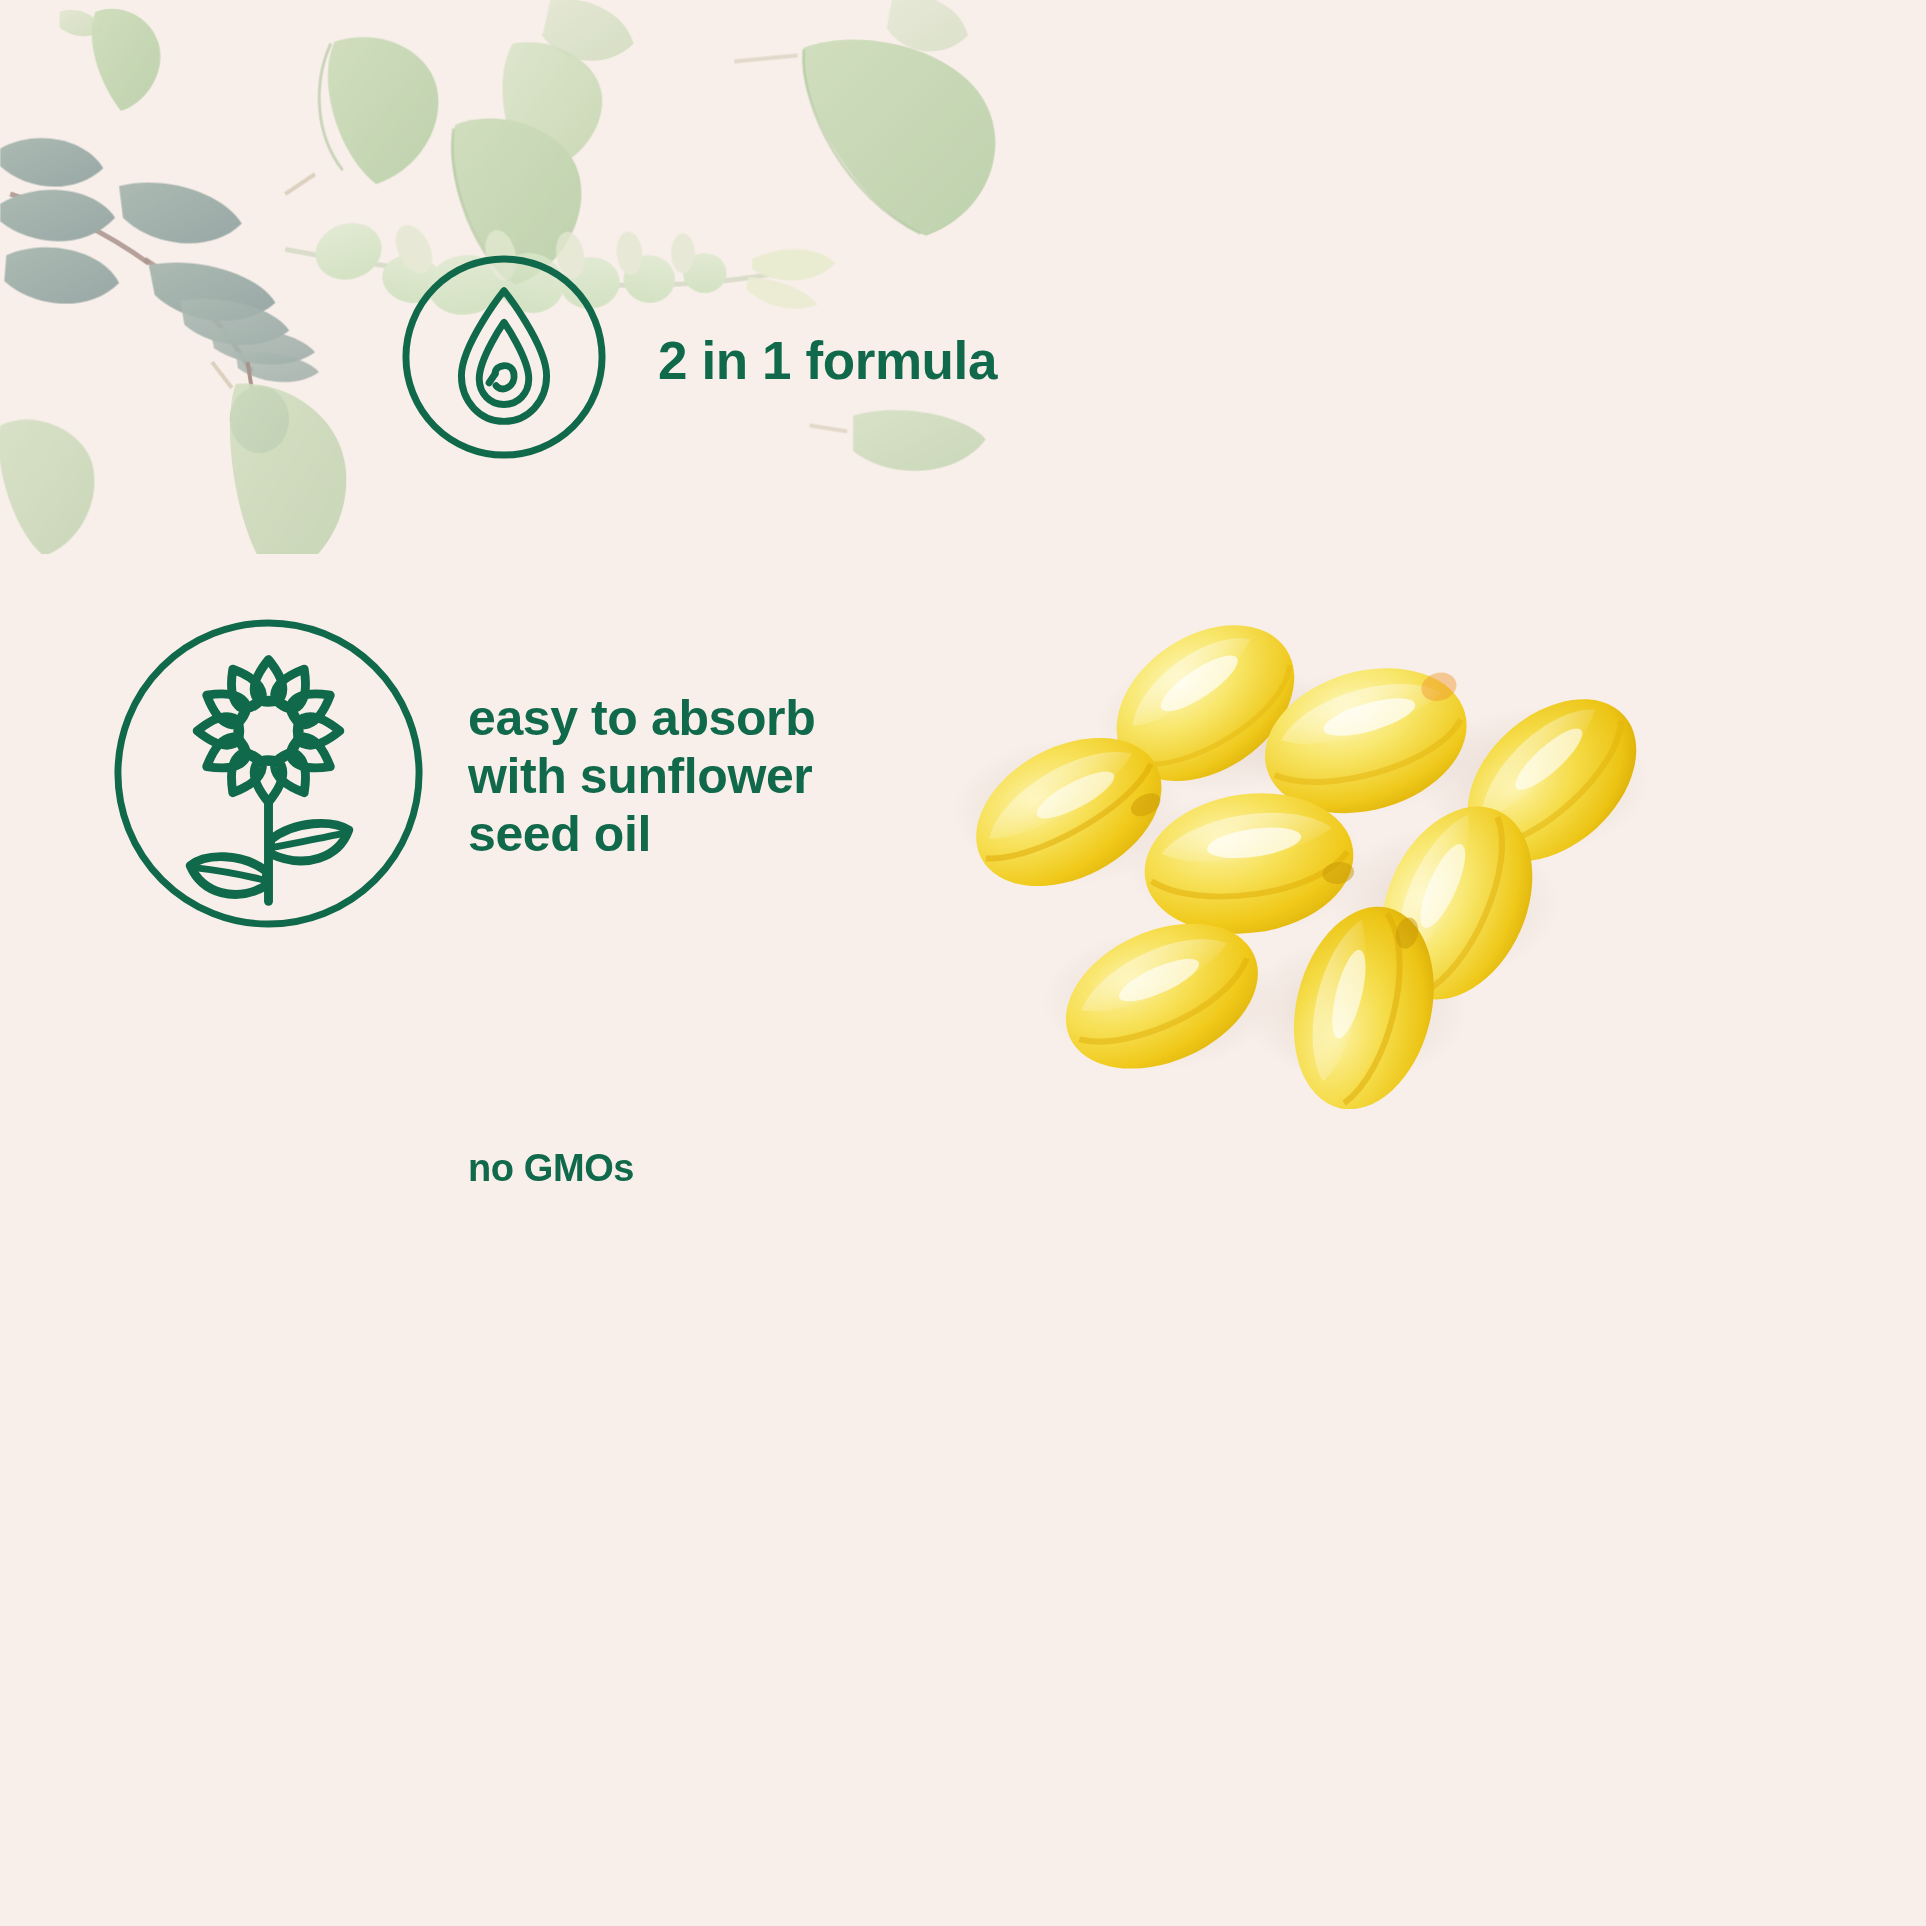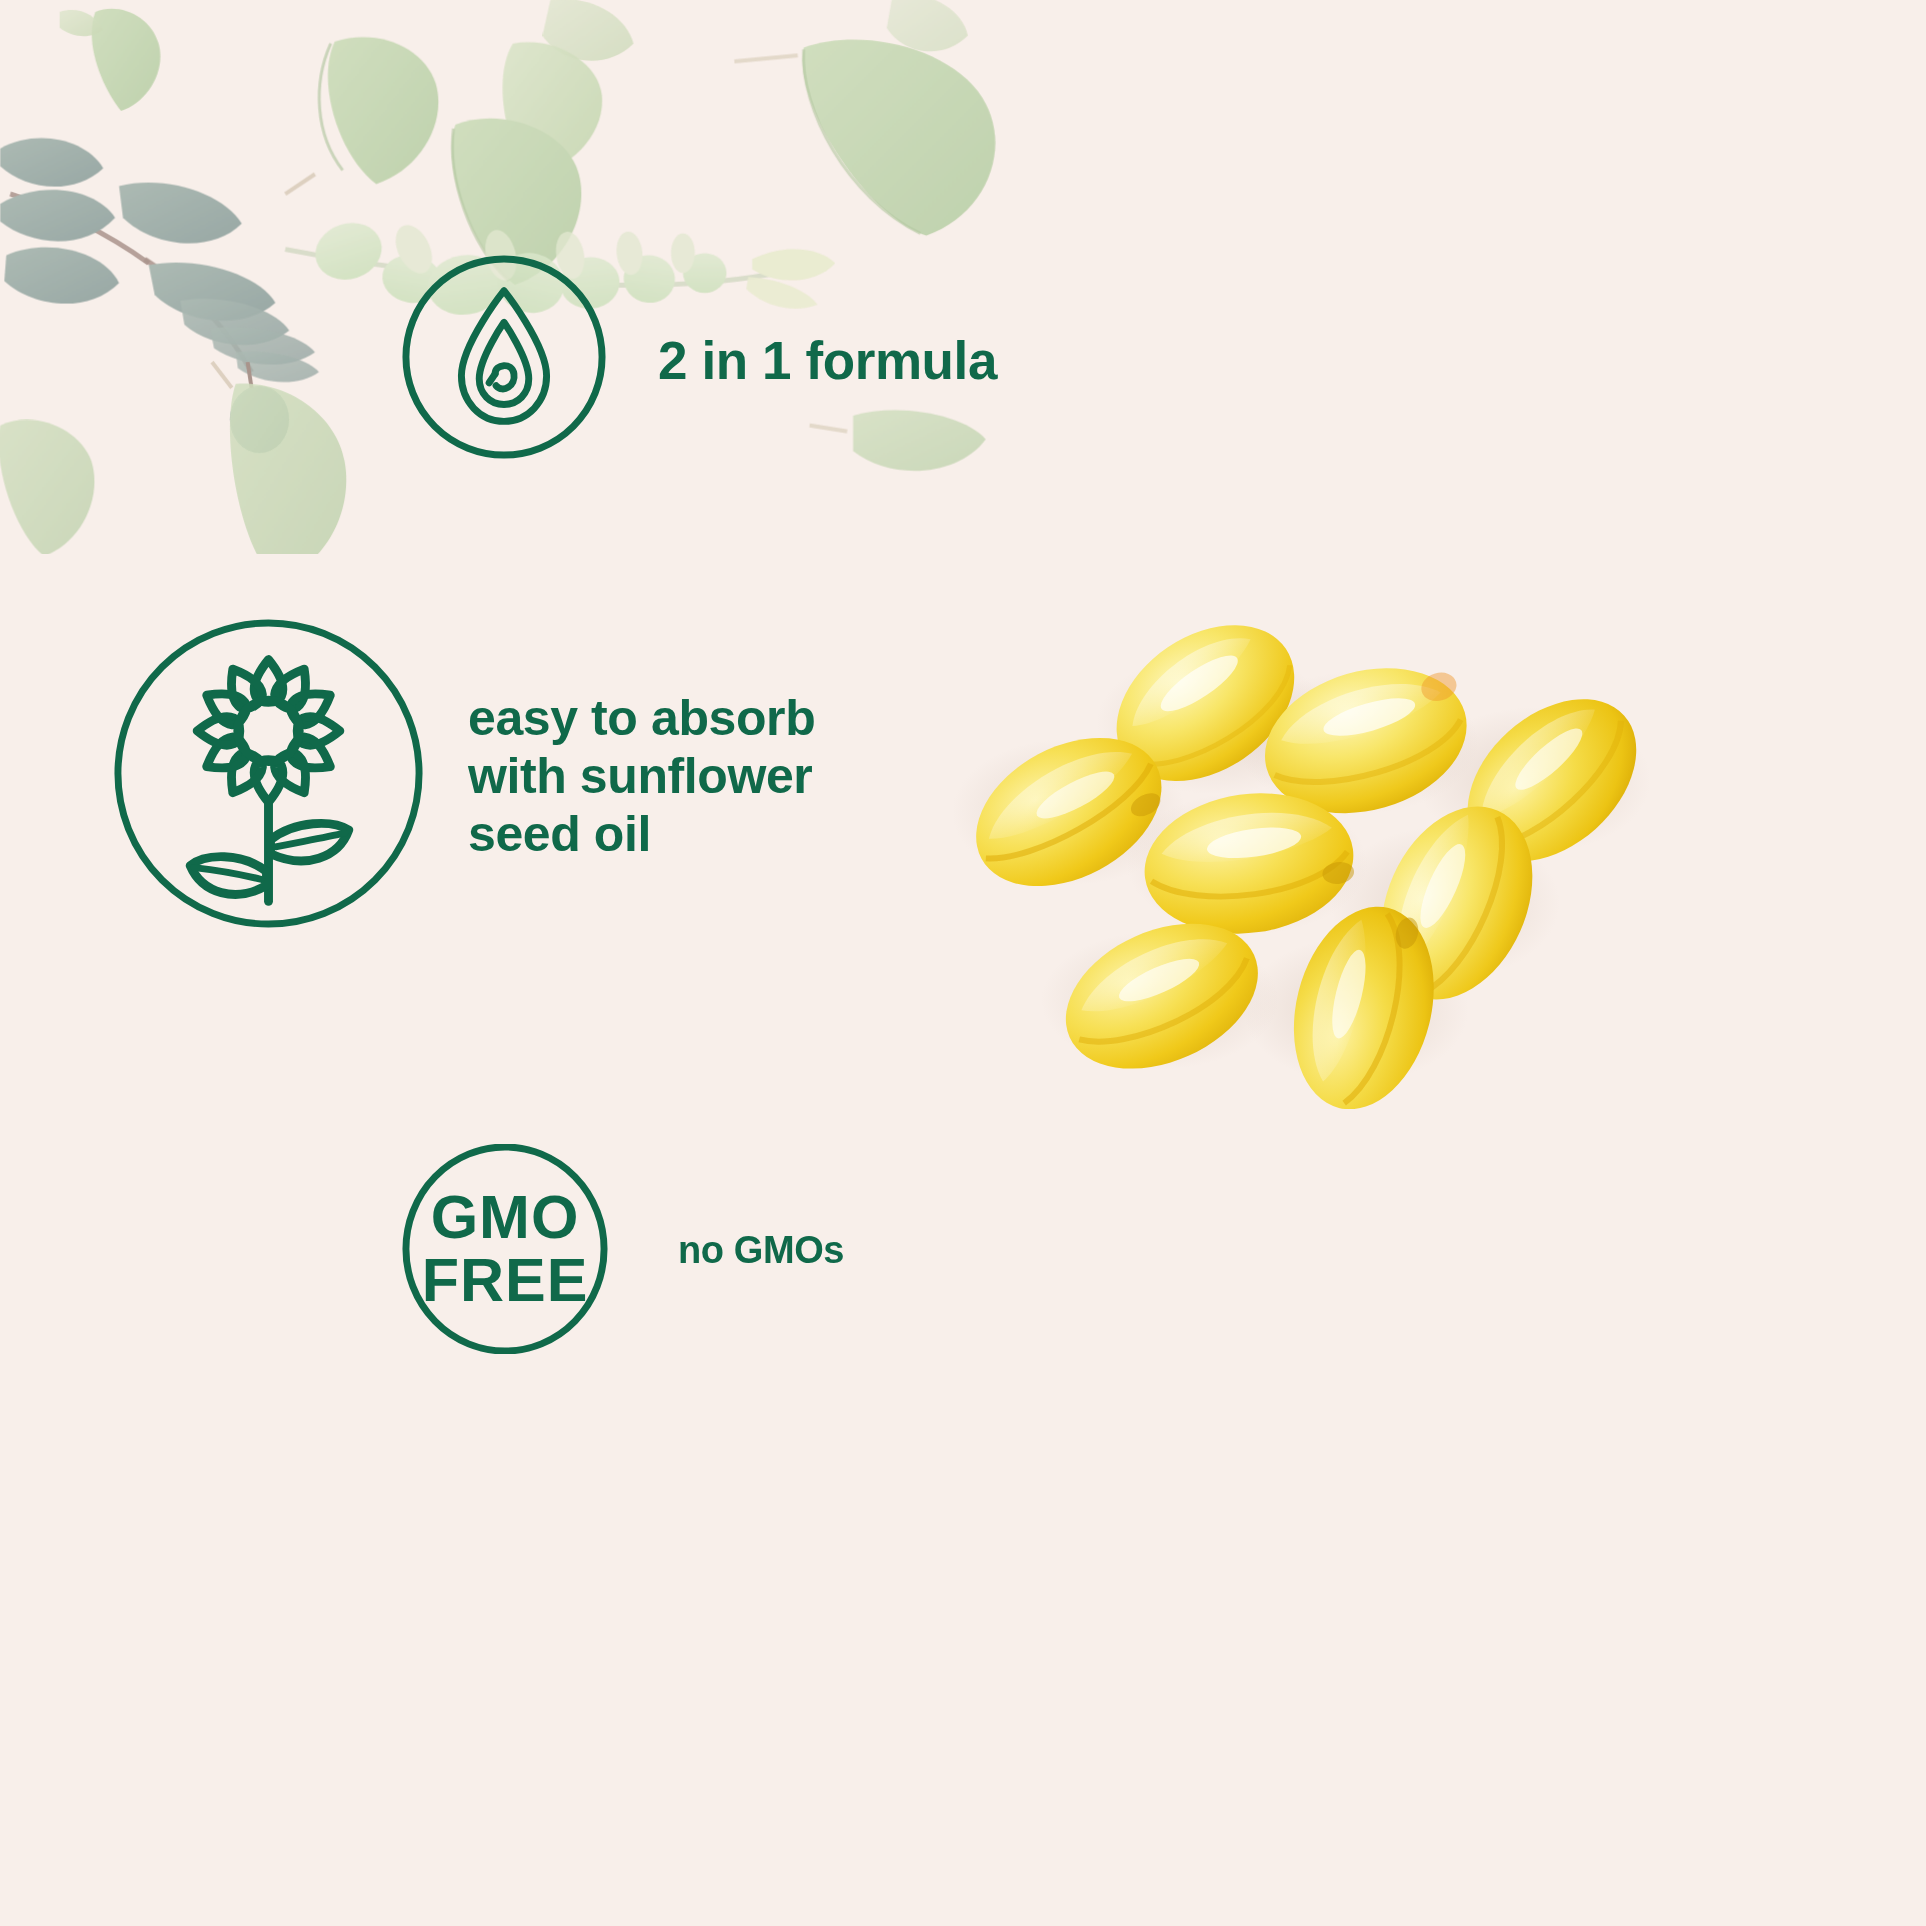--- a/index.html
+++ b/index.html
@@ -262,29 +262,20 @@
         <path d="M157 258 C132 238 94 240 80 252 C92 280 126 290 157 272 Z" fill="none" stroke="#10694a" stroke-width="9" stroke-linejoin="round"></path>
         <path d="M152 266 C128 260 102 256 84 254" stroke="#10694a" stroke-width="7" fill="none" stroke-linecap="round"></path>
       </svg>
     </div>
     <div class="feature-label">easy to absorb
 with sunflower
 seed oil</div>
   </div>
 
   <div class="feature" id="row-gmo">
-    <div class="badge" style="width:210px;height:210px;">
-      <svg width="210" height="210" viewBox="0 0 212 212" xmlns="http://www.w3.org/2000/svg" style="position:absolute;left:0;top:0;">
-        <ellipse cx="106" cy="106" rx="100" ry="103" fill="none" stroke="#10694a" stroke-width="7"></ellipse>
-      </svg>
-      <div class="gmo-stack">
-        <div class="gmo-line">GMO</div>
-        <div class="gmo-line">FREE</div>
-      </div>
-    </div>
     <div class="feature-label">no GMOs</div>
   </div>
 
   <div class="capsules">
     <svg width="891" height="594" viewBox="0 0 900 600" xmlns="http://www.w3.org/2000/svg">
       <defs>
         <radialGradient id="capA" cx="38%" cy="30%" r="78%">
           <stop offset="0%" stop-color="#fdf3a8"></stop>
           <stop offset="42%" stop-color="#f7e055"></stop>
           <stop offset="78%" stop-color="#f0c91a"></stop>

